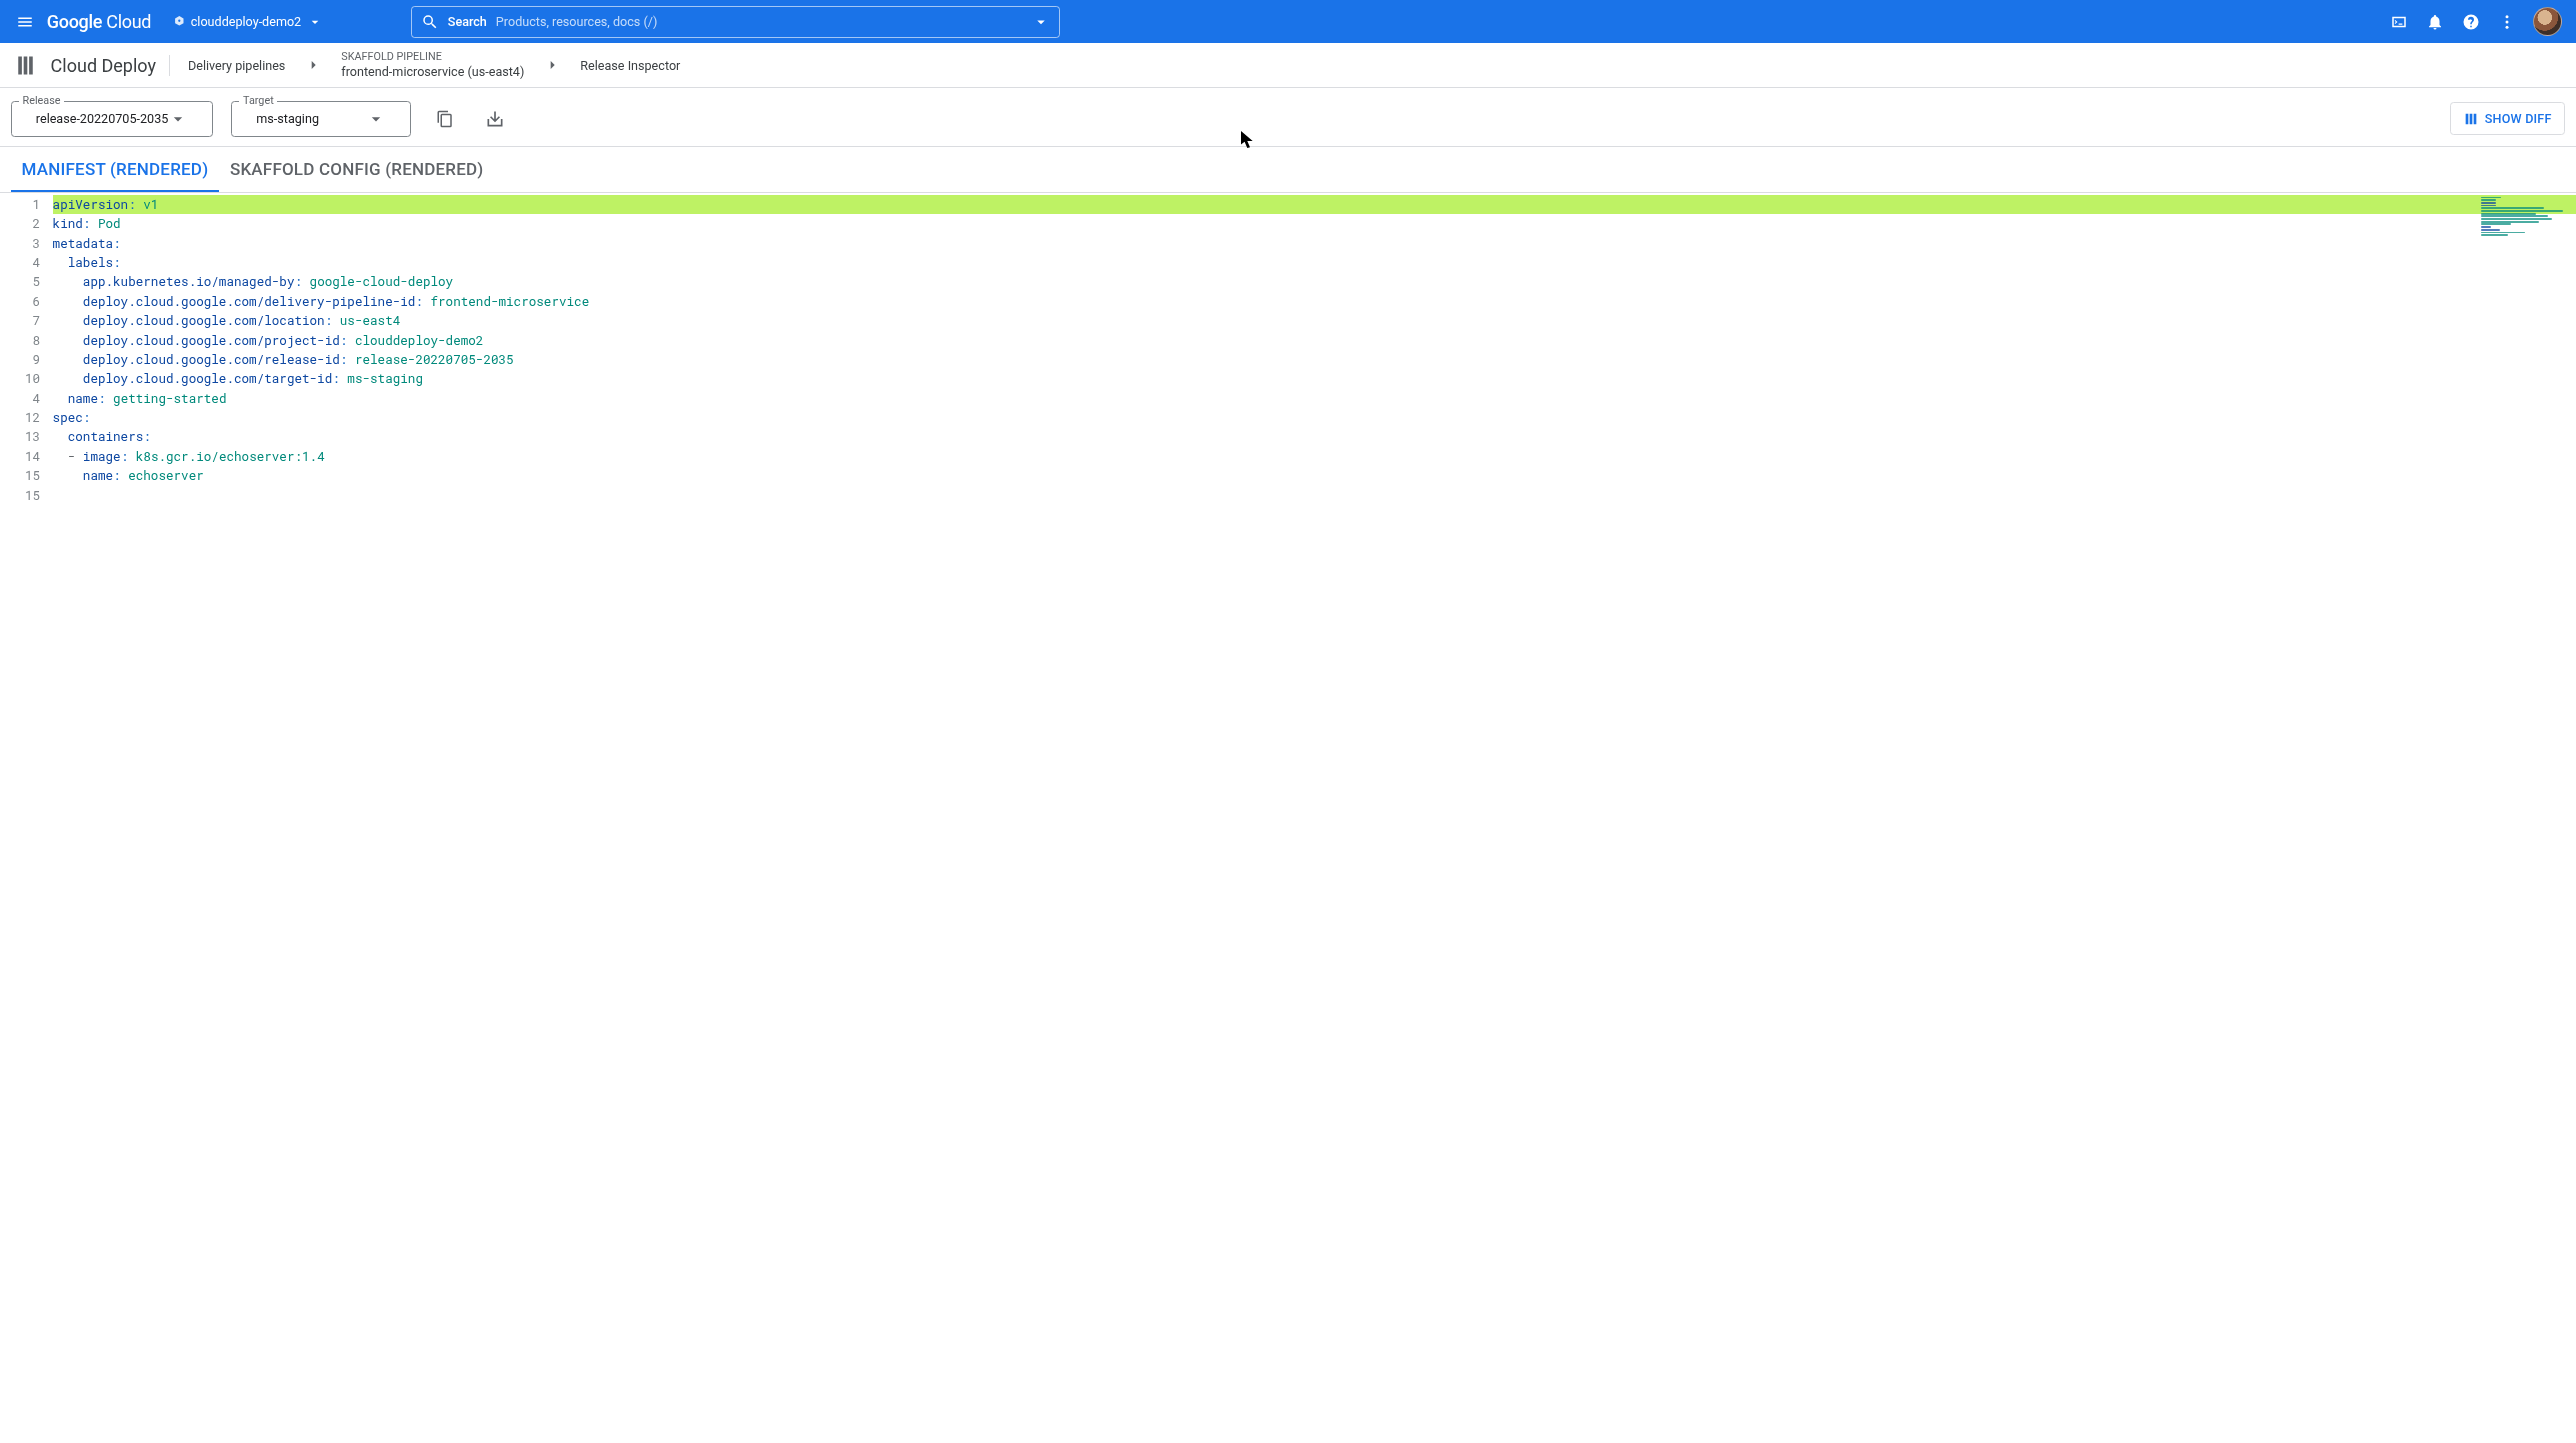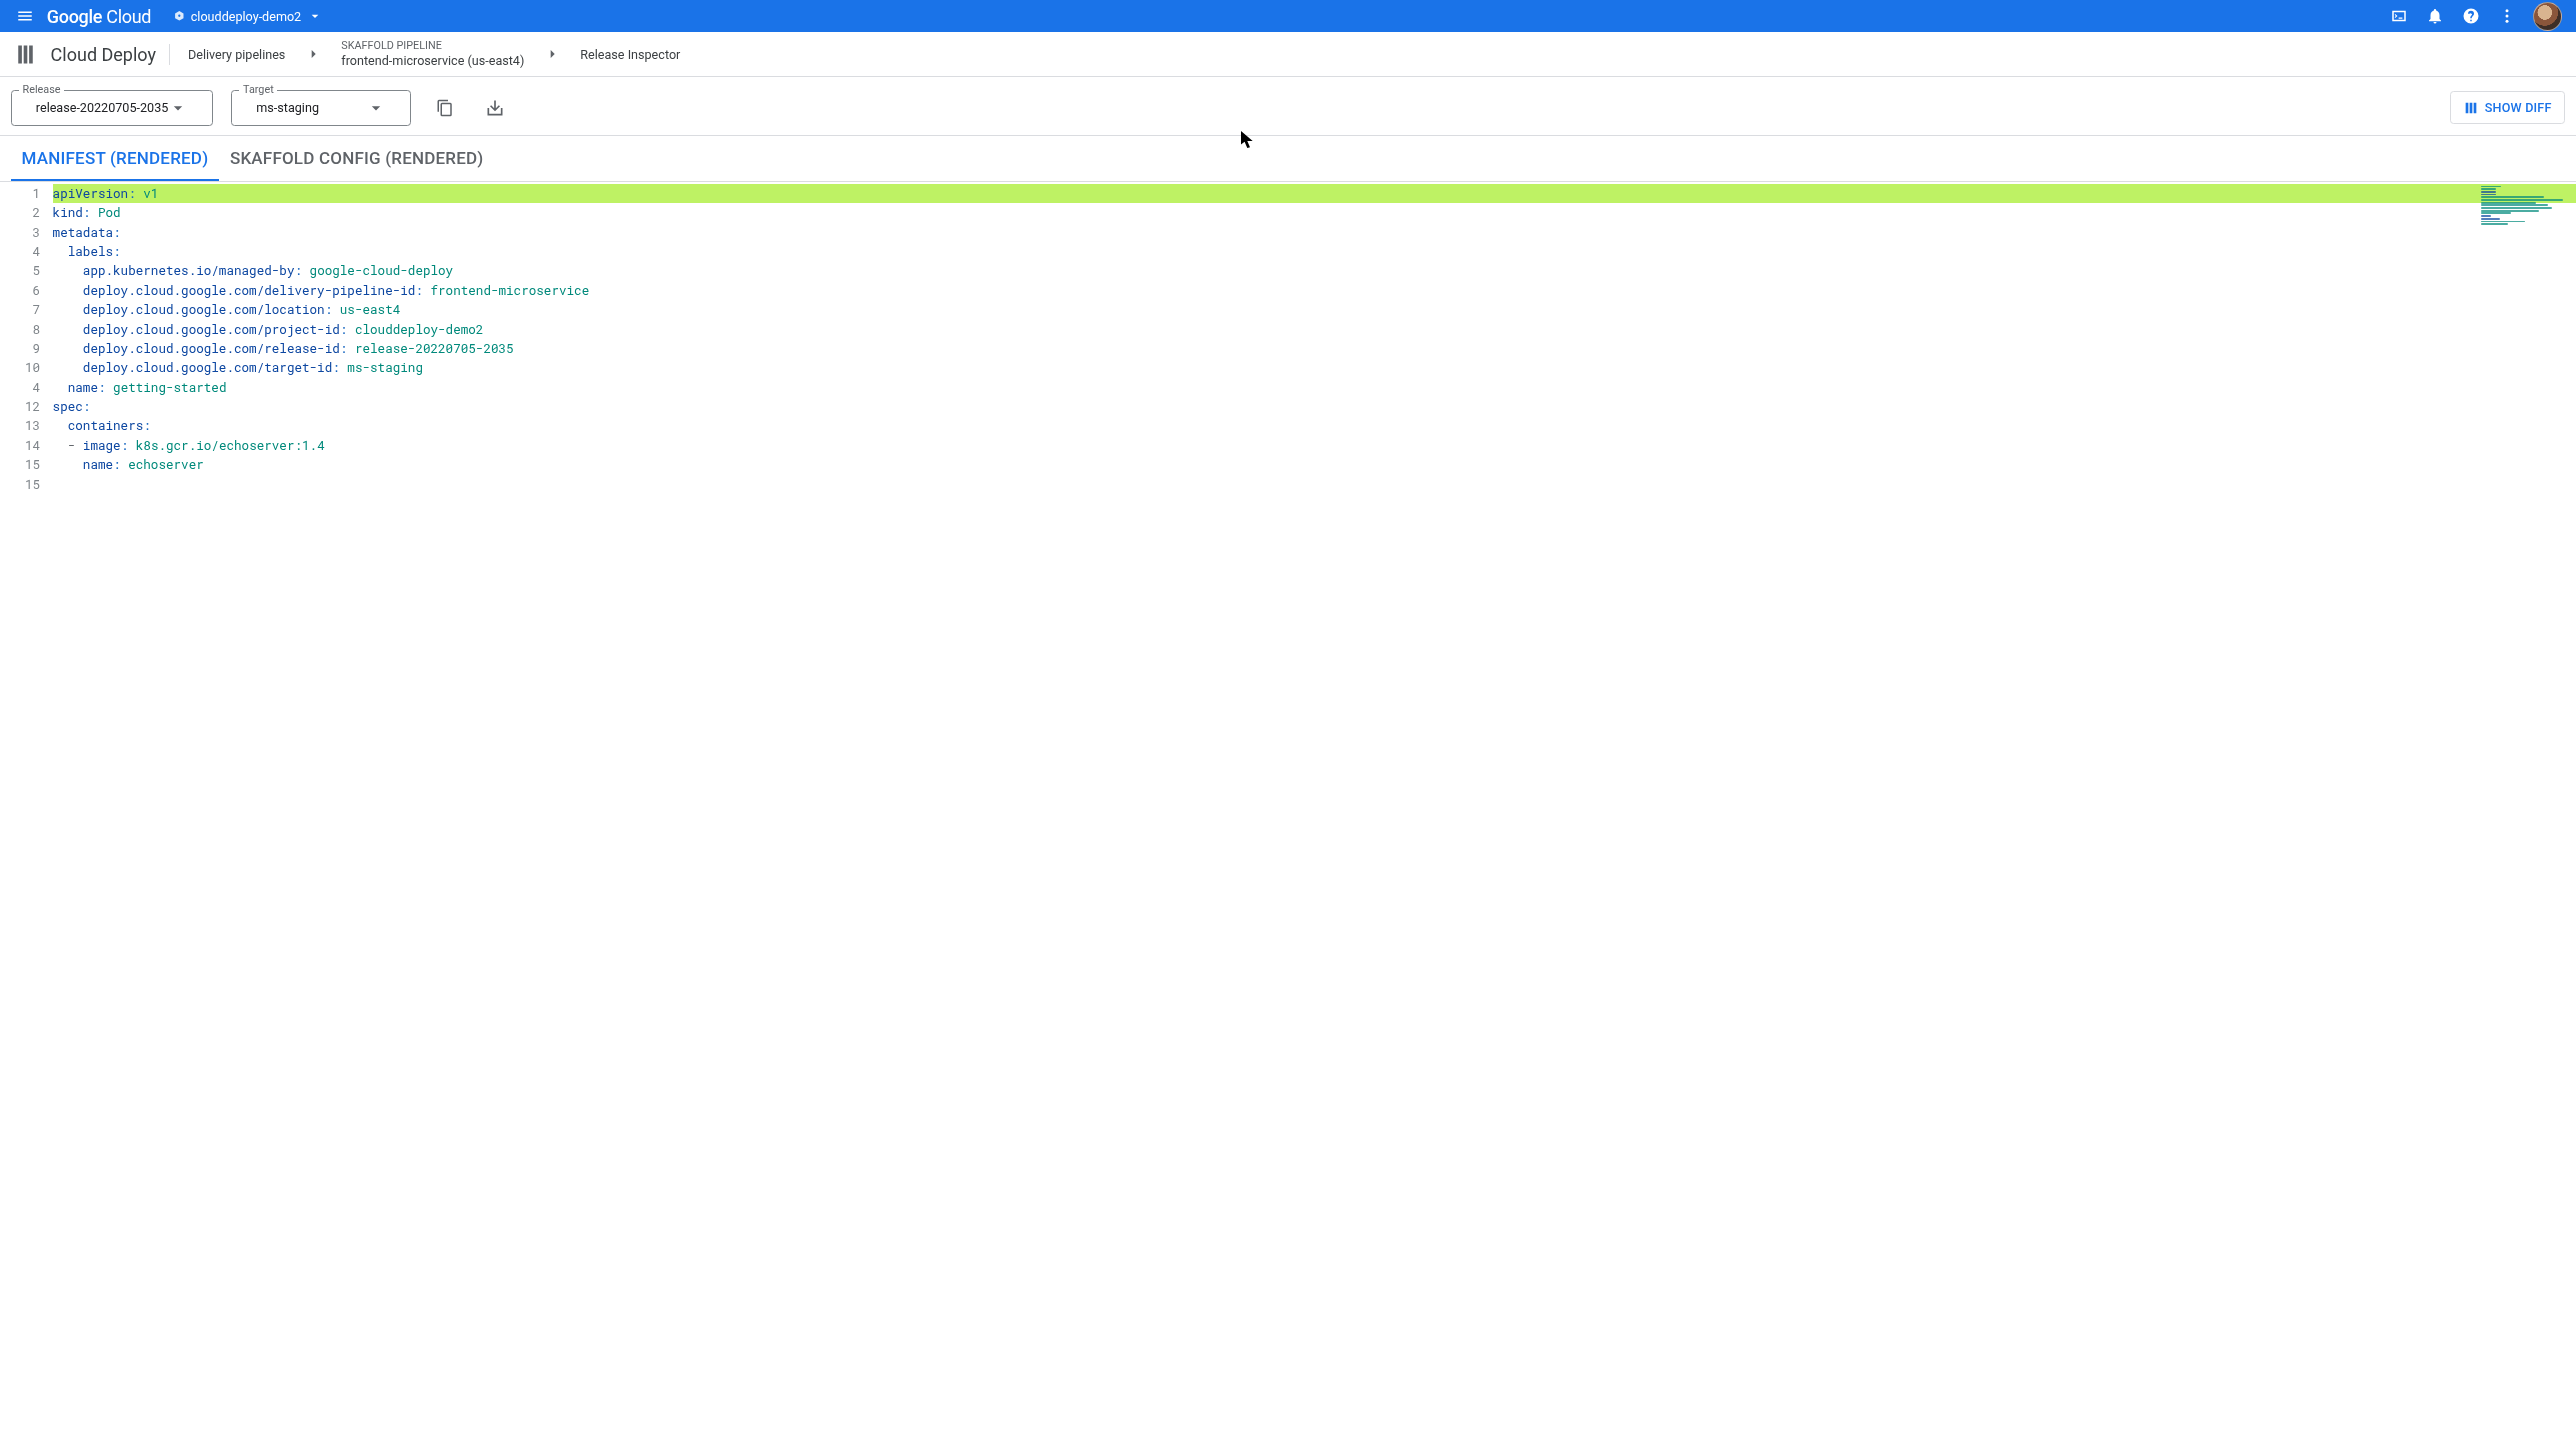--- a/index.html
+++ b/index.html
@@ -5,21 +5,21 @@
 * { box-sizing: border-box; margin: 0; padding: 0; }
 body {
   font-family: 'Google Sans', Roboto, Arial, sans-serif;
   font-size: 12.6px;
   color: #202124;
   background: #fff;
   overflow: hidden;
 }
 .header {
   background: #1a73e8;
-  height: 32px;
+  height: 43px;
   display: flex;
   align-items: center;
   padding: 0 7.2px;
   color: #fff;
 }
 .header .menu-btn {
   width: 36px; height: 36px;
   display: flex; align-items: center; justify-content: center;
   cursor: pointer; border-radius: 50%;
 }
@@ -240,20 +240,30 @@
     <b>Google</b>
     <span>Cloud</span>
   </div>
   <div class="project-selector">
     <svg class="hex-icon" viewBox="0 0 24 24" fill="#fff">
         <path d="M12 2l8 4.5v9L12 20l-8-4.5v-9L12 2z" opacity="0.85"></path>
         <circle cx="12" cy="11" r="2.2" fill="#1a73e8"></circle>
       </svg>
     <span>clouddeploy-demo2</span>
     <svg width="16" height="16" viewBox="0 0 24 24" fill="#fff">
+        <path d="M7 10l5 5 5-5z"></path>
+      </svg>
+  </div>
+  <div class="search-box">
+    <svg width="18" height="18" viewBox="0 0 24 24" fill="#fff">
+        <path d="M15.5 14h-.79l-.28-.27A6.471 6.471 0 0016 9.5 6.5 6.5 0 109.5 16a6.47 6.47 0 004.23-1.57l.27.28v.79l5 4.99L20.49 19l-4.99-5zM9.5 14A4.5 4.5 0 1114 9.5 4.5 4.5 0 019.5 14z"></path>
+      </svg>
+    <span class="search-label">Search</span>
+    <span class="placeholder">Products, resources, docs (/)</span>
+    <svg width="18" height="18" viewBox="0 0 24 24" fill="#fff">
         <path d="M7 10l5 5 5-5z"></path>
       </svg>
   </div>
   <div class="right-icons">
     <div class="icon-btn">
       <svg width="18" height="18" viewBox="0 0 24 24" fill="#fff">
           <path d="M3 5h18v14H3V5zm2 2v10h14V7H5zm1.5 2L10 12l-3.5 3v-1.6L7.9 12l-1.4-1.4V9zm5 5h5v1.5h-5V14z"></path>
         </svg>
     </div>
     <div class="icon-btn">

